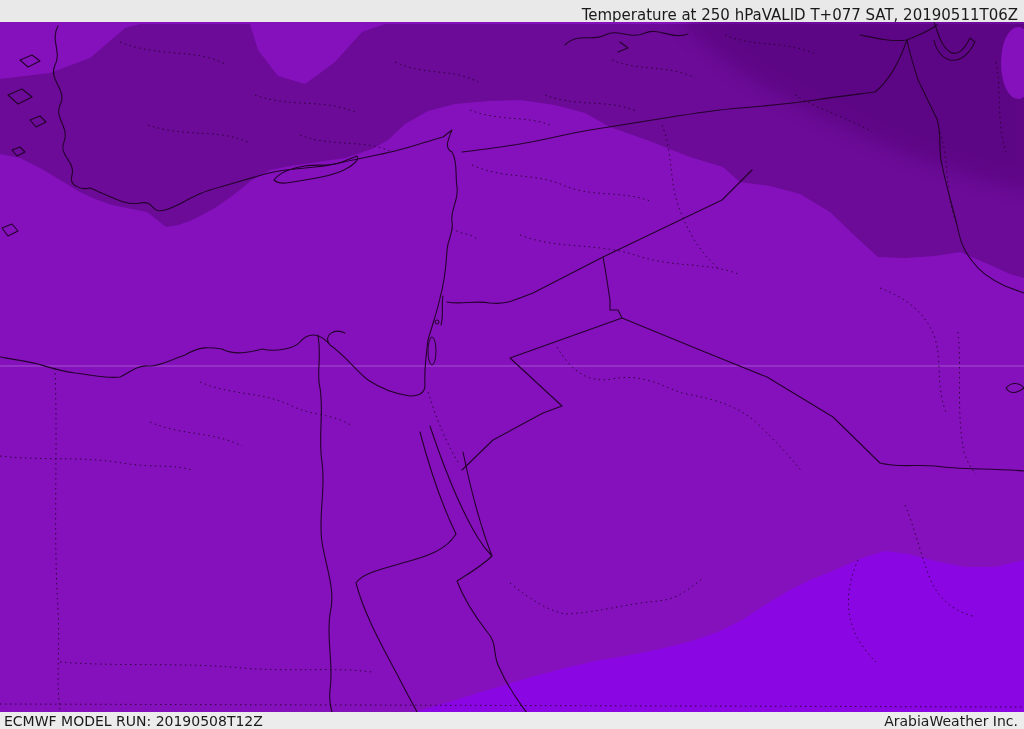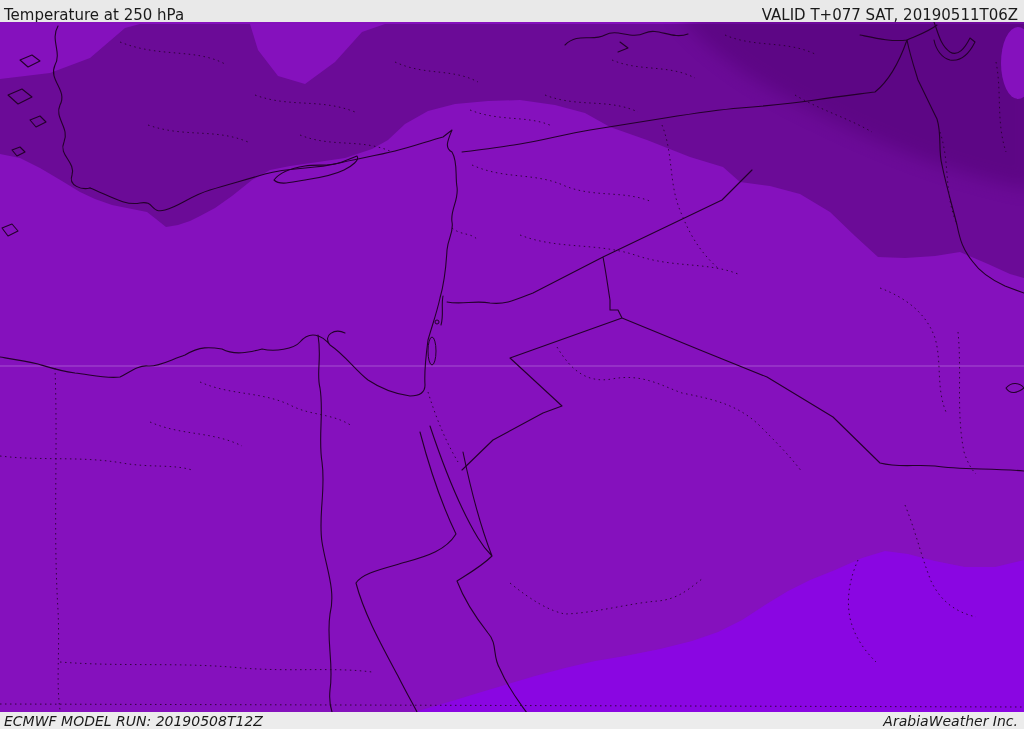--- a/index.html
+++ b/index.html
@@ -1,21 +1,21 @@
 <!DOCTYPE html>
 <html><head>
 <meta charset="utf-8">
 <style>
   html,body{margin:0;padding:0;background:#ffffff;}
   #app{position:relative;width:1024px;height:729px;overflow:hidden;
        font-family:"DejaVu Sans","Liberation Sans",sans-serif;}
   .bar{position:absolute;left:0;width:1024px;background:#e9e9e9;color:#1a1a1a;
        display:flex;justify-content:space-between;align-items:center;box-sizing:border-box;}
-  #header-bar{top:0;height:30px;font-size:15px;padding:0 6px 0 4px;}
-  #footer-bar{top:712px;height:17px;font-size:14px;padding:0 6px 0 4px;background:#ececec;font-style:italic;}
+  #header-bar{top:0;height:30px;font-size:15px;padding:0 6px 0 4px;justify-content:flex-end;}
+  #footer-bar{top:712px;height:17px;font-size:14px;padding:0 6px 0 4px;background:#ececec;}
   #map-wrap{position:absolute;top:22px;left:0;width:1024px;height:690px;}
   svg{display:block;}
   .dotted path{fill:none;stroke-width:1;stroke-dasharray:1.5 3.5;opacity:.85;}
   .solid path{fill:none;stroke-width:1.1;stroke-linejoin:round;stroke-linecap:round;}
 </style>
 </head>
 <body>
 
 <div id="app">
 

